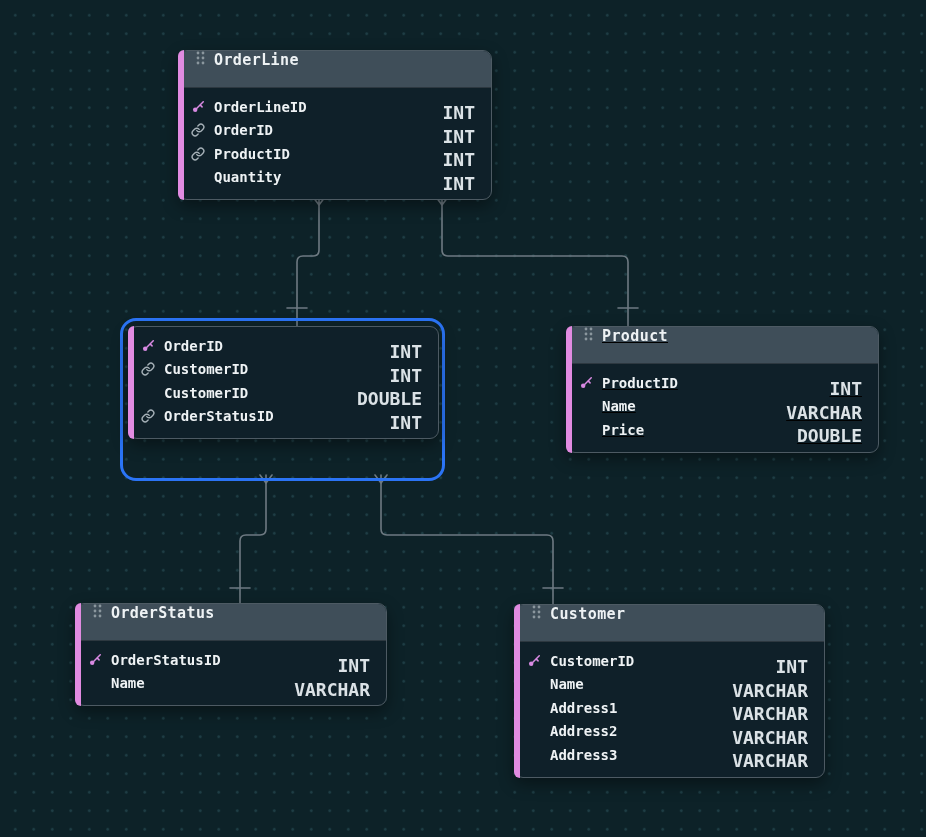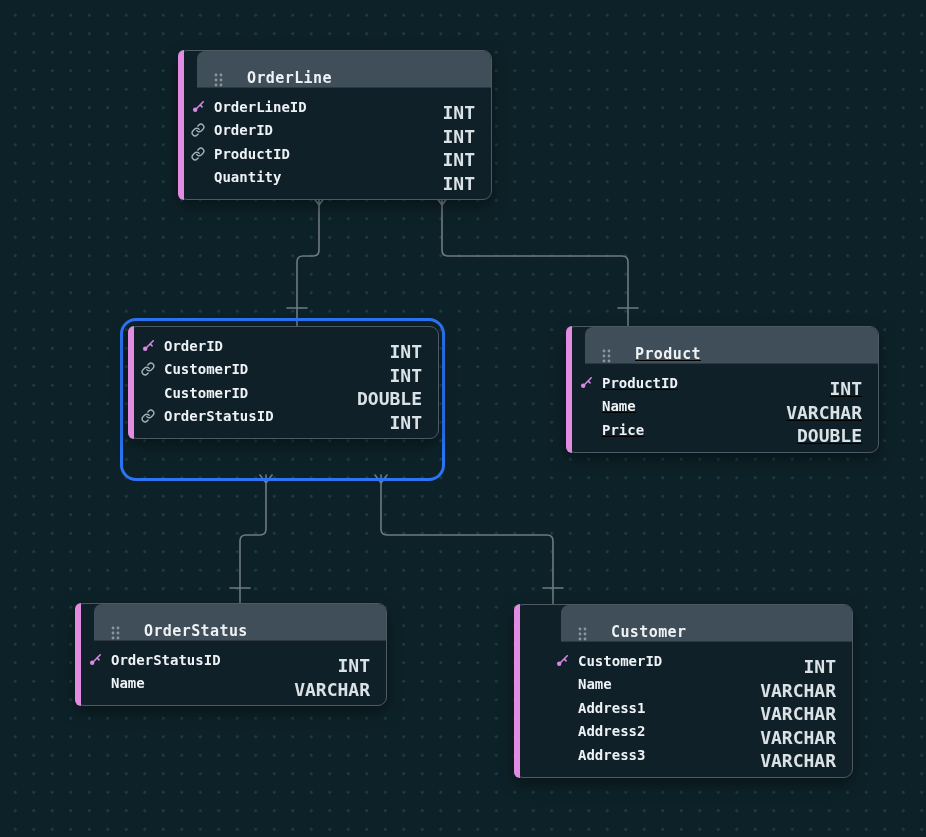--- a/index.html
+++ b/index.html
@@ -23,23 +23,22 @@
     position:absolute;z-index:3;background:var(--body);
     border:1px solid #4d5a63;border-radius:9px;
     box-shadow:0 6px 16px rgba(0,0,0,.40);
   }
   .accent{
     position:absolute;left:-1px;top:-1px;bottom:-1px;width:6px;
     background:var(--accent);border-radius:9px 0 0 9px;
   }
   .thead{
     height:36px;background:var(--header);border-radius:8px 8px 0 0;
-    display:flex;align-items:flex-end;gap:24px;padding-left:17px;
+    display:flex;align-items:flex-start;gap:9px;padding-left:17px;
     border-bottom:1px solid rgba(0,0,0,.28);
-    margin-left:18px;
   }
   .handle{display:flex;flex:none;cursor:grab;}
   .tname{color:var(--text);font-weight:bold;font-size:15px;letter-spacing:.4px;}
   .tbody{padding:7px 0 10px;text-align:right;}
   .row{height:23.5px;display:flex;align-items:center;padding:0 16px 0 12px;}
   .icon{width:14px;height:14px;margin-right:9px;flex:none;position:relative;}
   .icon svg{position:absolute;left:0;top:0;}
   .fname{color:var(--text);font-weight:bold;font-size:14px;white-space:pre;}
   .ftype{margin-left:auto;color:var(--type);font-weight:bold;font-size:18px;white-space:pre;margin-top:12px;}
 </style>
@@ -260,21 +259,21 @@
         <div class="row">
         <span class="icon">
           
           
         </span>
         <span class="fname">Name</span>
         <span class="ftype">VARCHAR</span>
       </div>
       </div>
   </div>
-    <div class="table-card" style="left: 514px; top: 604px; width: 309px; padding-left: 28px;">
+    <div class="table-card" style="left: 514px; top: 604px; width: 309px;">
     <div class="accent"></div>
     <div class="thead">
       <span class="handle" style="color: rgb(139, 151, 158);">
         <svg width="9" height="14" viewBox="0 0 9 14">
           <g fill="currentColor">
             <circle cx="2" cy="2" r="1.4"></circle>
               <circle cx="7" cy="2" r="1.4"></circle>
             <circle cx="2" cy="7" r="1.4"></circle>
               <circle cx="7" cy="7" r="1.4"></circle>
             <circle cx="2" cy="12" r="1.4"></circle>

